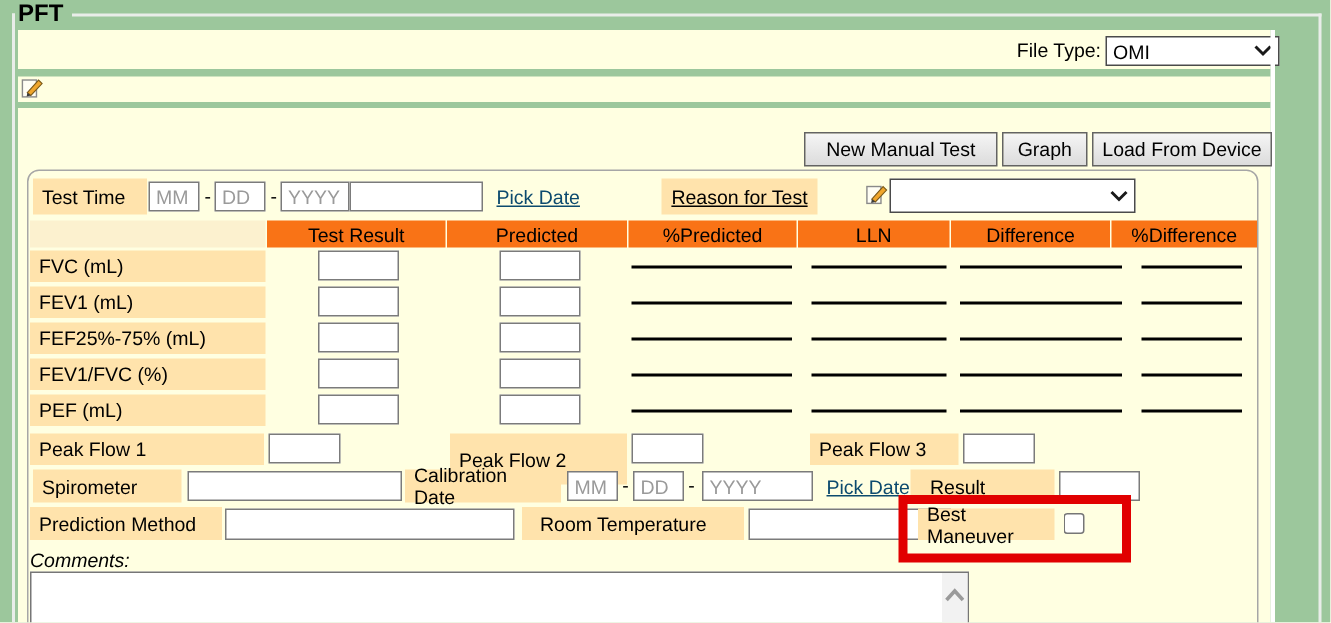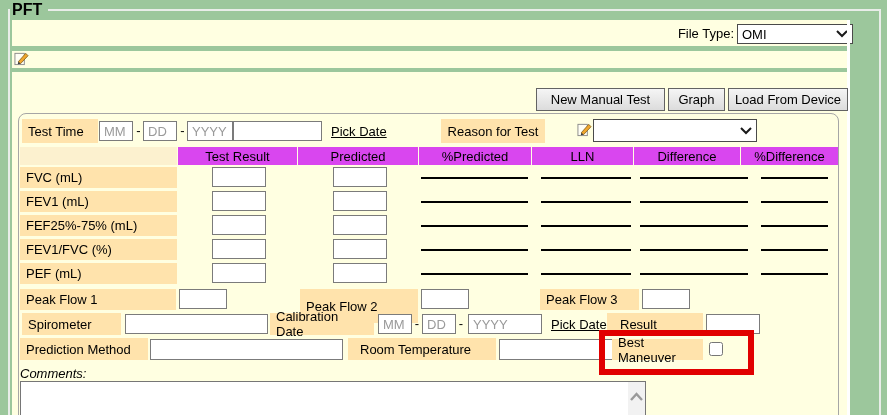--- a/index.html
+++ b/index.html
@@ -3,35 +3,35 @@
 <meta charset="utf-8">
 <style>
   html,body { margin:0; padding:0; }
   .page { position:relative; width:887px; height:415px; background:#9cc79c;
           font-family:"Liberation Sans",sans-serif; font-size:13px; color:#000; overflow:hidden; }
   .abs { position:absolute; box-sizing:border-box; }
   .bar { background:#ffffe1; }
   .legend { font-weight:bold; font-size:16px; background:#9cc79c; padding:0 6px 0 2px; z-index:5; }
   .groupborder { border:2px solid #e9ede9; border-bottom:none; }
   .cell { background:#ffe3ac; display:flex; align-items:center; padding:0 6px; }
-  .cell.center { justify-content:center; }
-  .hdr { background:#d946ef; display:flex; align-items:center; justify-content:center; }
+  .cell.center { justify-content:center;text-decoration:underline; }
+  .hdr { background:#f97316; display:flex; align-items:center; justify-content:center; }
   .hdr-blank { background:#fcf1cf; }
   .inp { background:#fff; border:1px solid #7b7b7b; font:13px "Liberation Sans",sans-serif;
          padding:1px 4px; box-sizing:border-box; color:#000; }
   .inp::placeholder { color:#9a9a9a; }
   .dash { display:inline-block; text-align:center; }
   .line { height:2px; background:#000; }
   .btn { height:23px; background:linear-gradient(#f5f5f5,#dcdcdc); border:1px solid #636363;
          font:13px "Liberation Sans",sans-serif; text-align:center; padding:0; cursor:pointer; }
   .panel { border:1px solid #a6a6a6; border-radius:8px; }
   .selectbox { background:#fff; border:1px solid #4a4a4a; display:flex; align-items:center;
                padding:0 4px; cursor:pointer; }
   .selectbox .chev { margin-left:auto; display:flex; }
-  .link { text-decoration:underline; cursor:pointer; color:#000000; }
+  .link { text-decoration:underline; cursor:pointer; color:#0c4a6e; }
   .uline { text-decoration:underline; }
   .redbox { border:6px solid #e10000; z-index:10; pointer-events:none; }
   .whitestrip { background:#ffffff; }
   .commentsbox { background:#fff; border:1px solid #767676; }
   .scrollbar { background:#f2f2f2; display:flex; justify-content:center; padding-top:8px; }
   .cb { width:14px; height:14px; margin:0; }
 </style>
 </head>
 <body>
 

